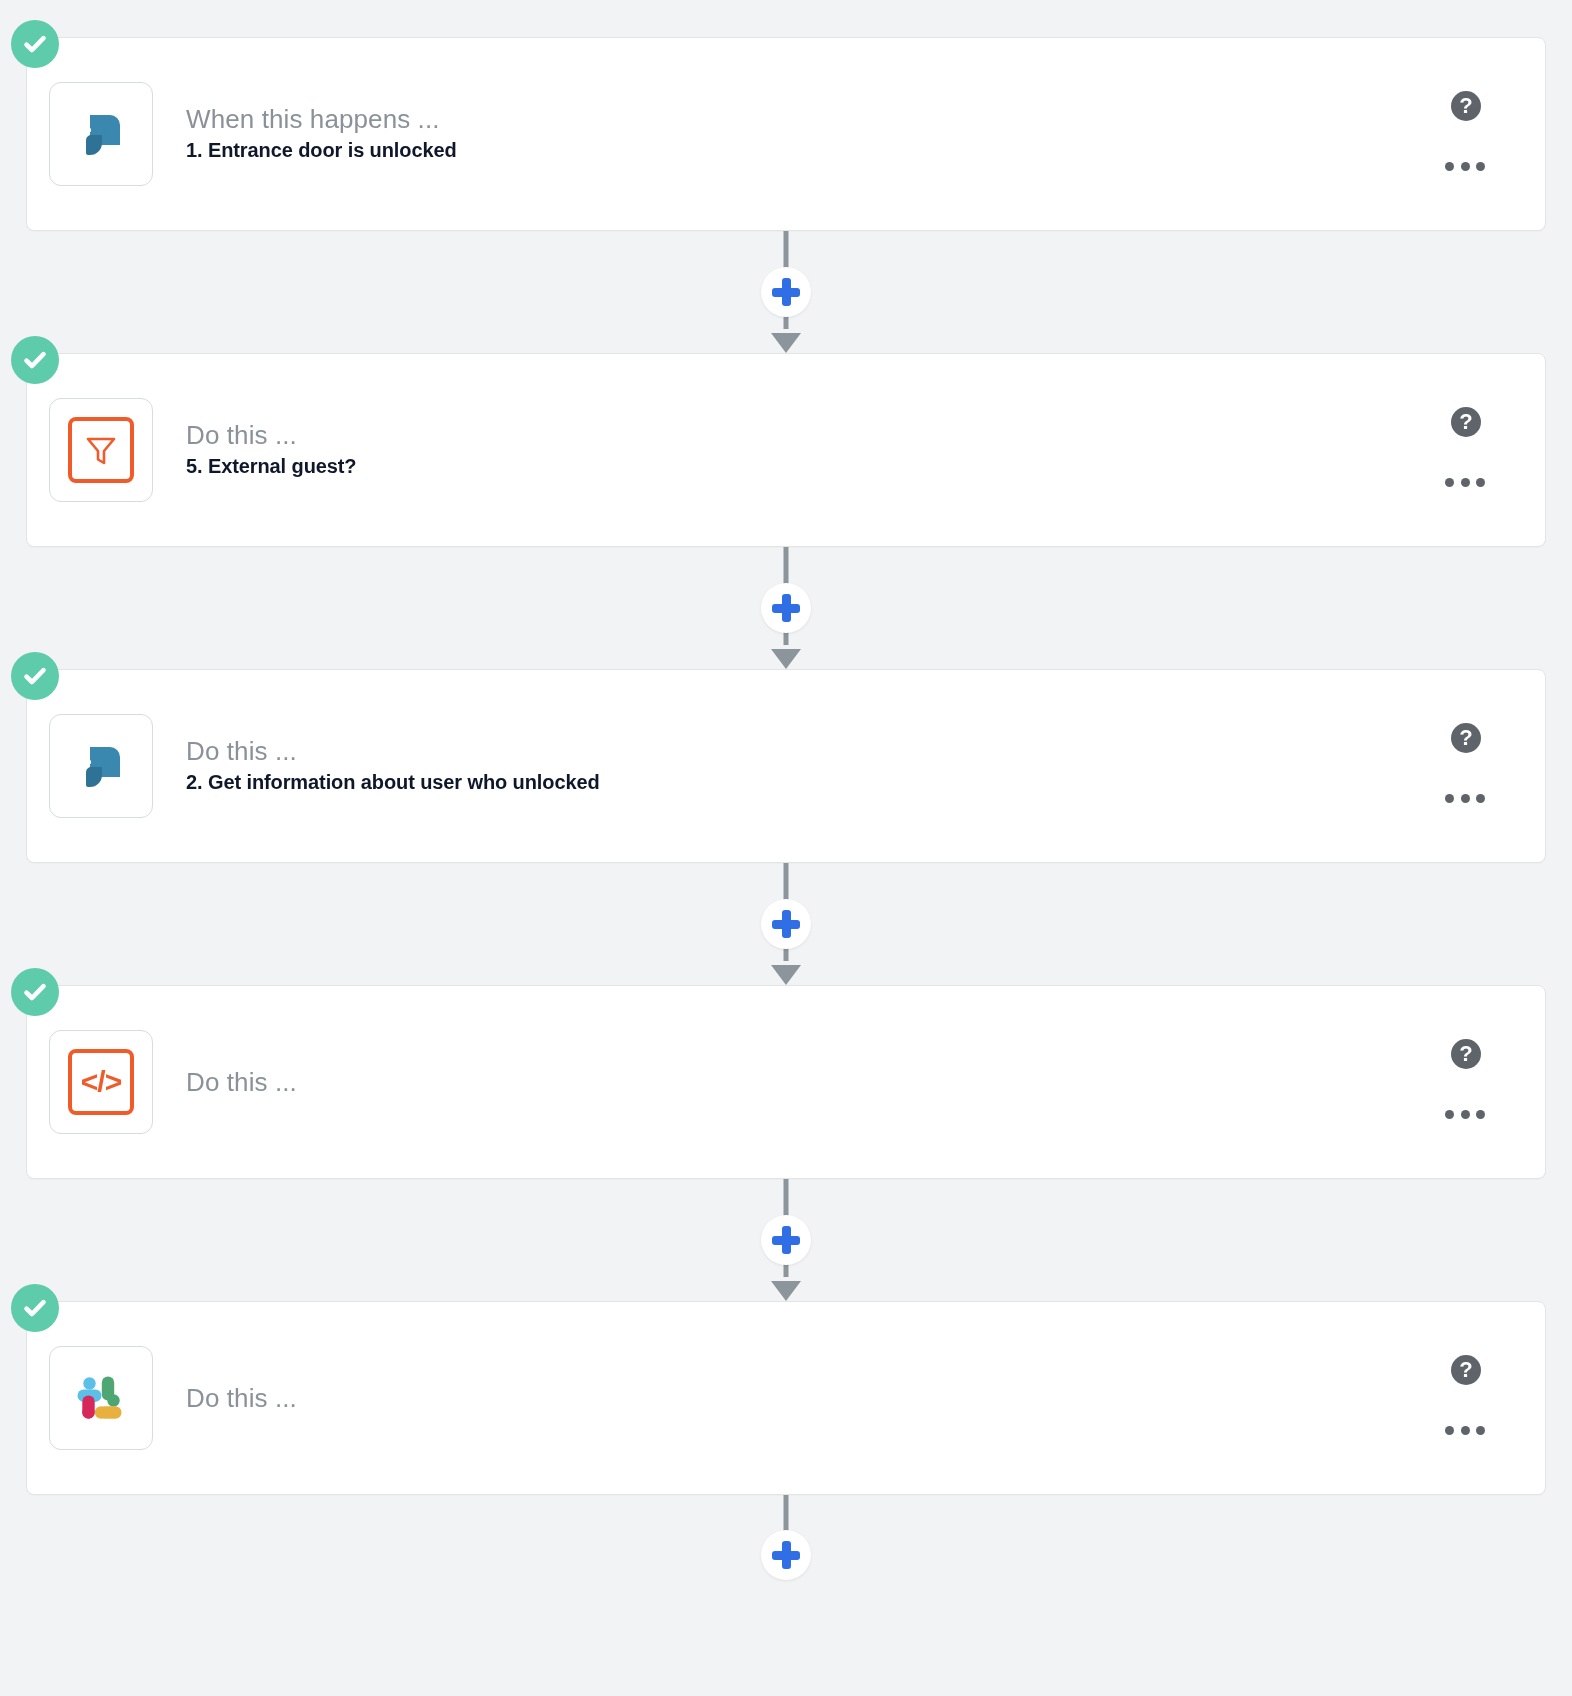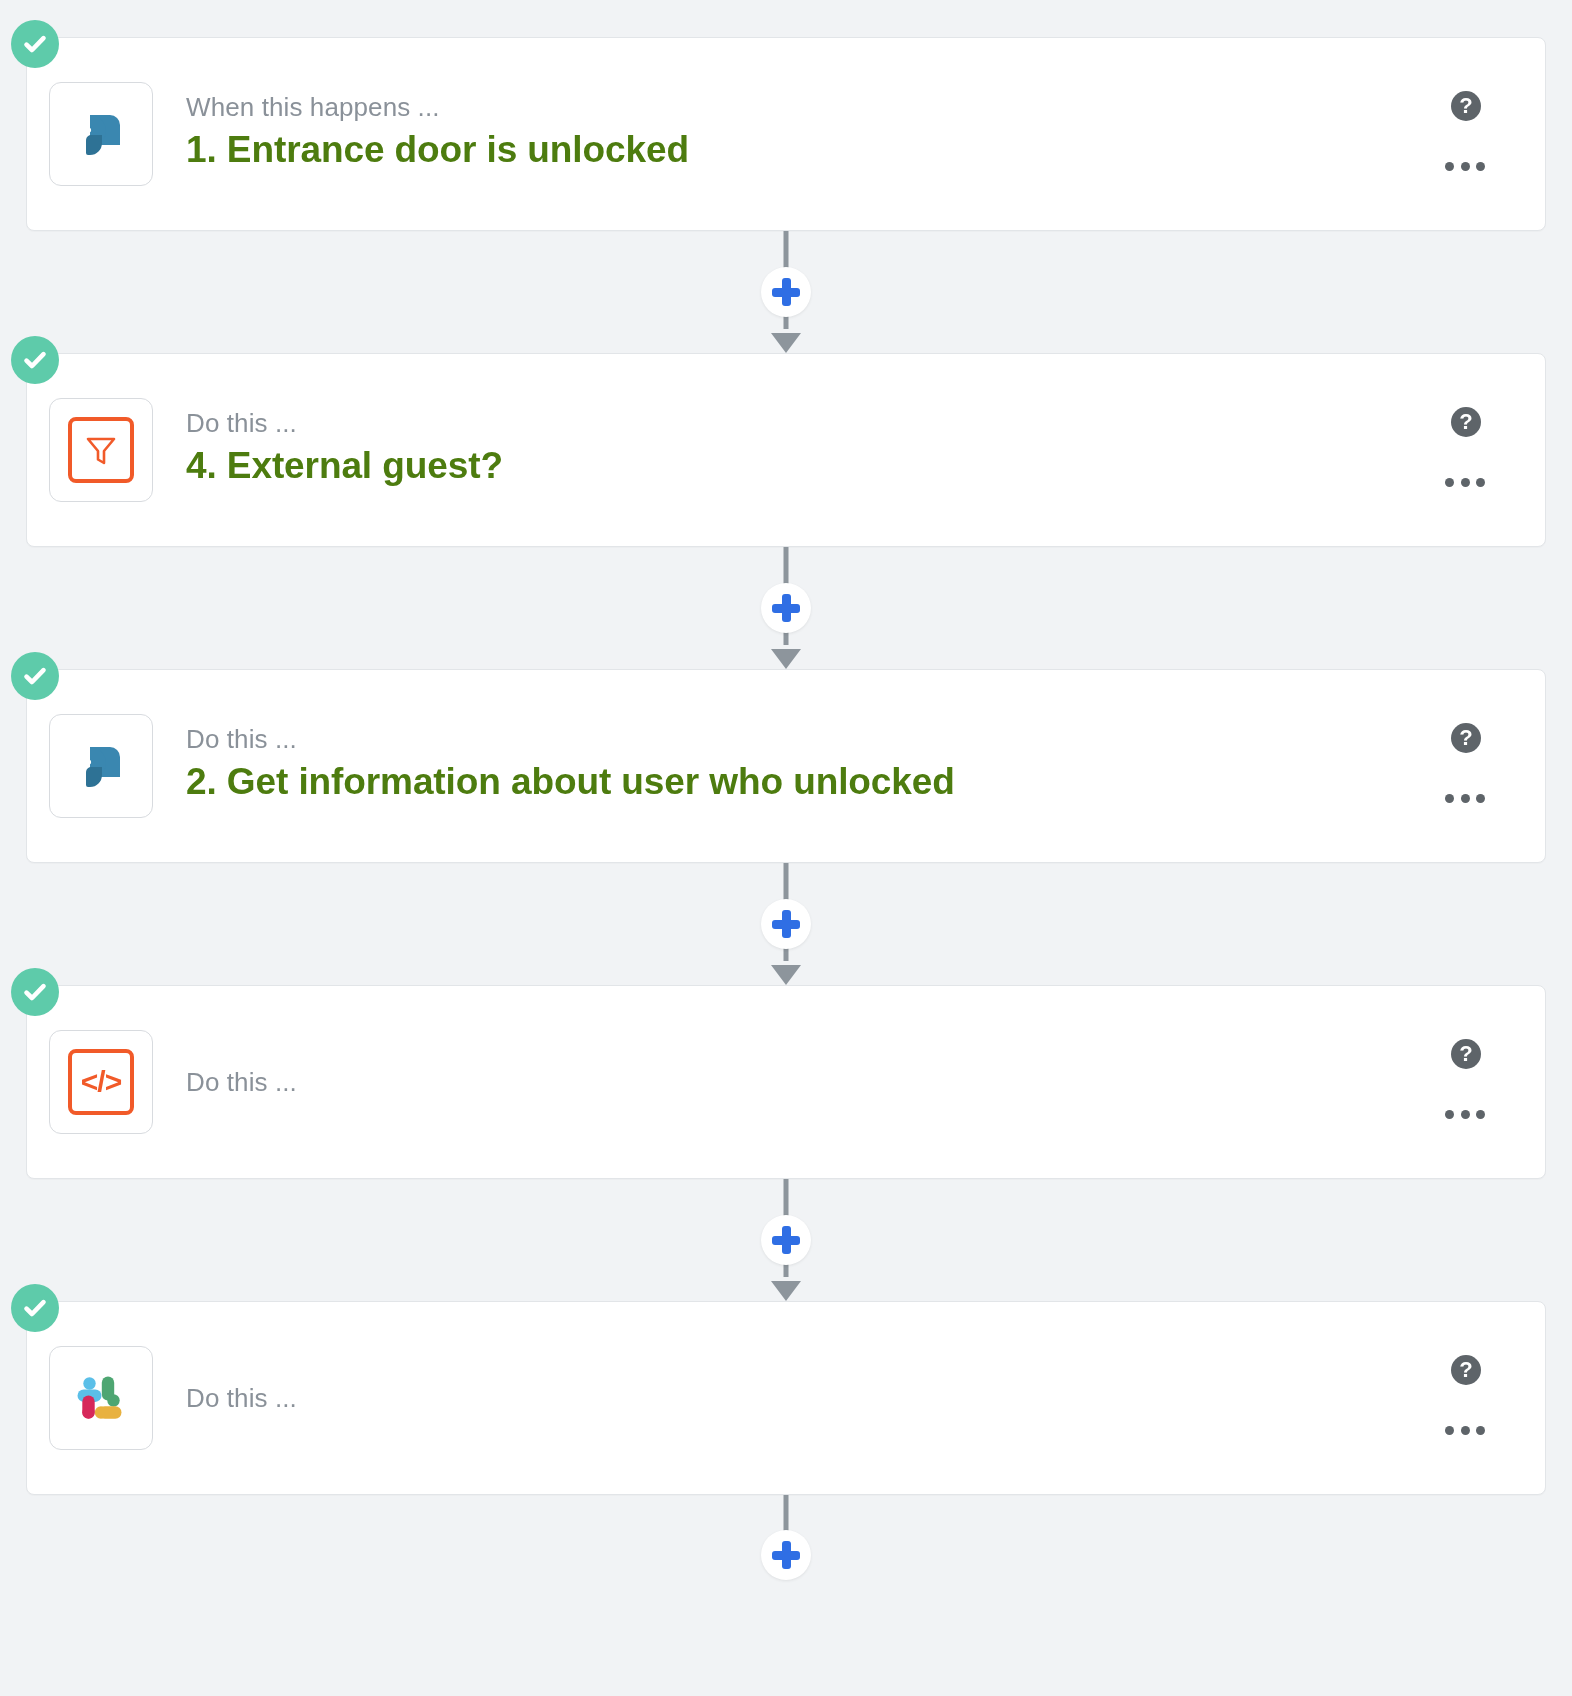--- a/index.html
+++ b/index.html
@@ -85,22 +85,22 @@
     justify-content: center;
   }
   .step-eyebrow {
     font-size: 26px;
     color: #8a9199;
     line-height: 1.25;
     font-weight: 400;
     letter-spacing: 0.1px;
   }
   .step-title {
-    font-size: 37px;
-    color: #4d7c0f;
+    font-size: 20px;
+    color: #0f172a;
     font-weight: 700;
     line-height: 1.45;
     letter-spacing: -0.1px;
   }
 
   
   .step-controls {
     width: 180px;
     min-width: 180px;
     height: 100%;
@@ -276,21 +276,21 @@
         <div class="app-tile">
           <div class="orange-box">
             <svg class="glyph" width="36" height="36" viewBox="0 0 36 36" aria-hidden="true">
               <path d="M5 7 H31 L21 19 V31 L15 27.5 V19 Z" fill="none" stroke="#f15a29" stroke-width="2.6" stroke-linejoin="round"></path>
             </svg>
           </div>
         </div>
       </div>
       <div class="step-text">
         <div class="step-eyebrow">Do this ...</div>
-        <div class="step-title">4. External guest?</div>
+        <div class="step-title">5. External guest?</div>
       </div>
       <div class="step-controls">
         <div class="help-icon">?</div>
         <div class="more-icon">
           <span></span>
             <span></span>
             <span></span>
         </div>
       </div>
     </div>

